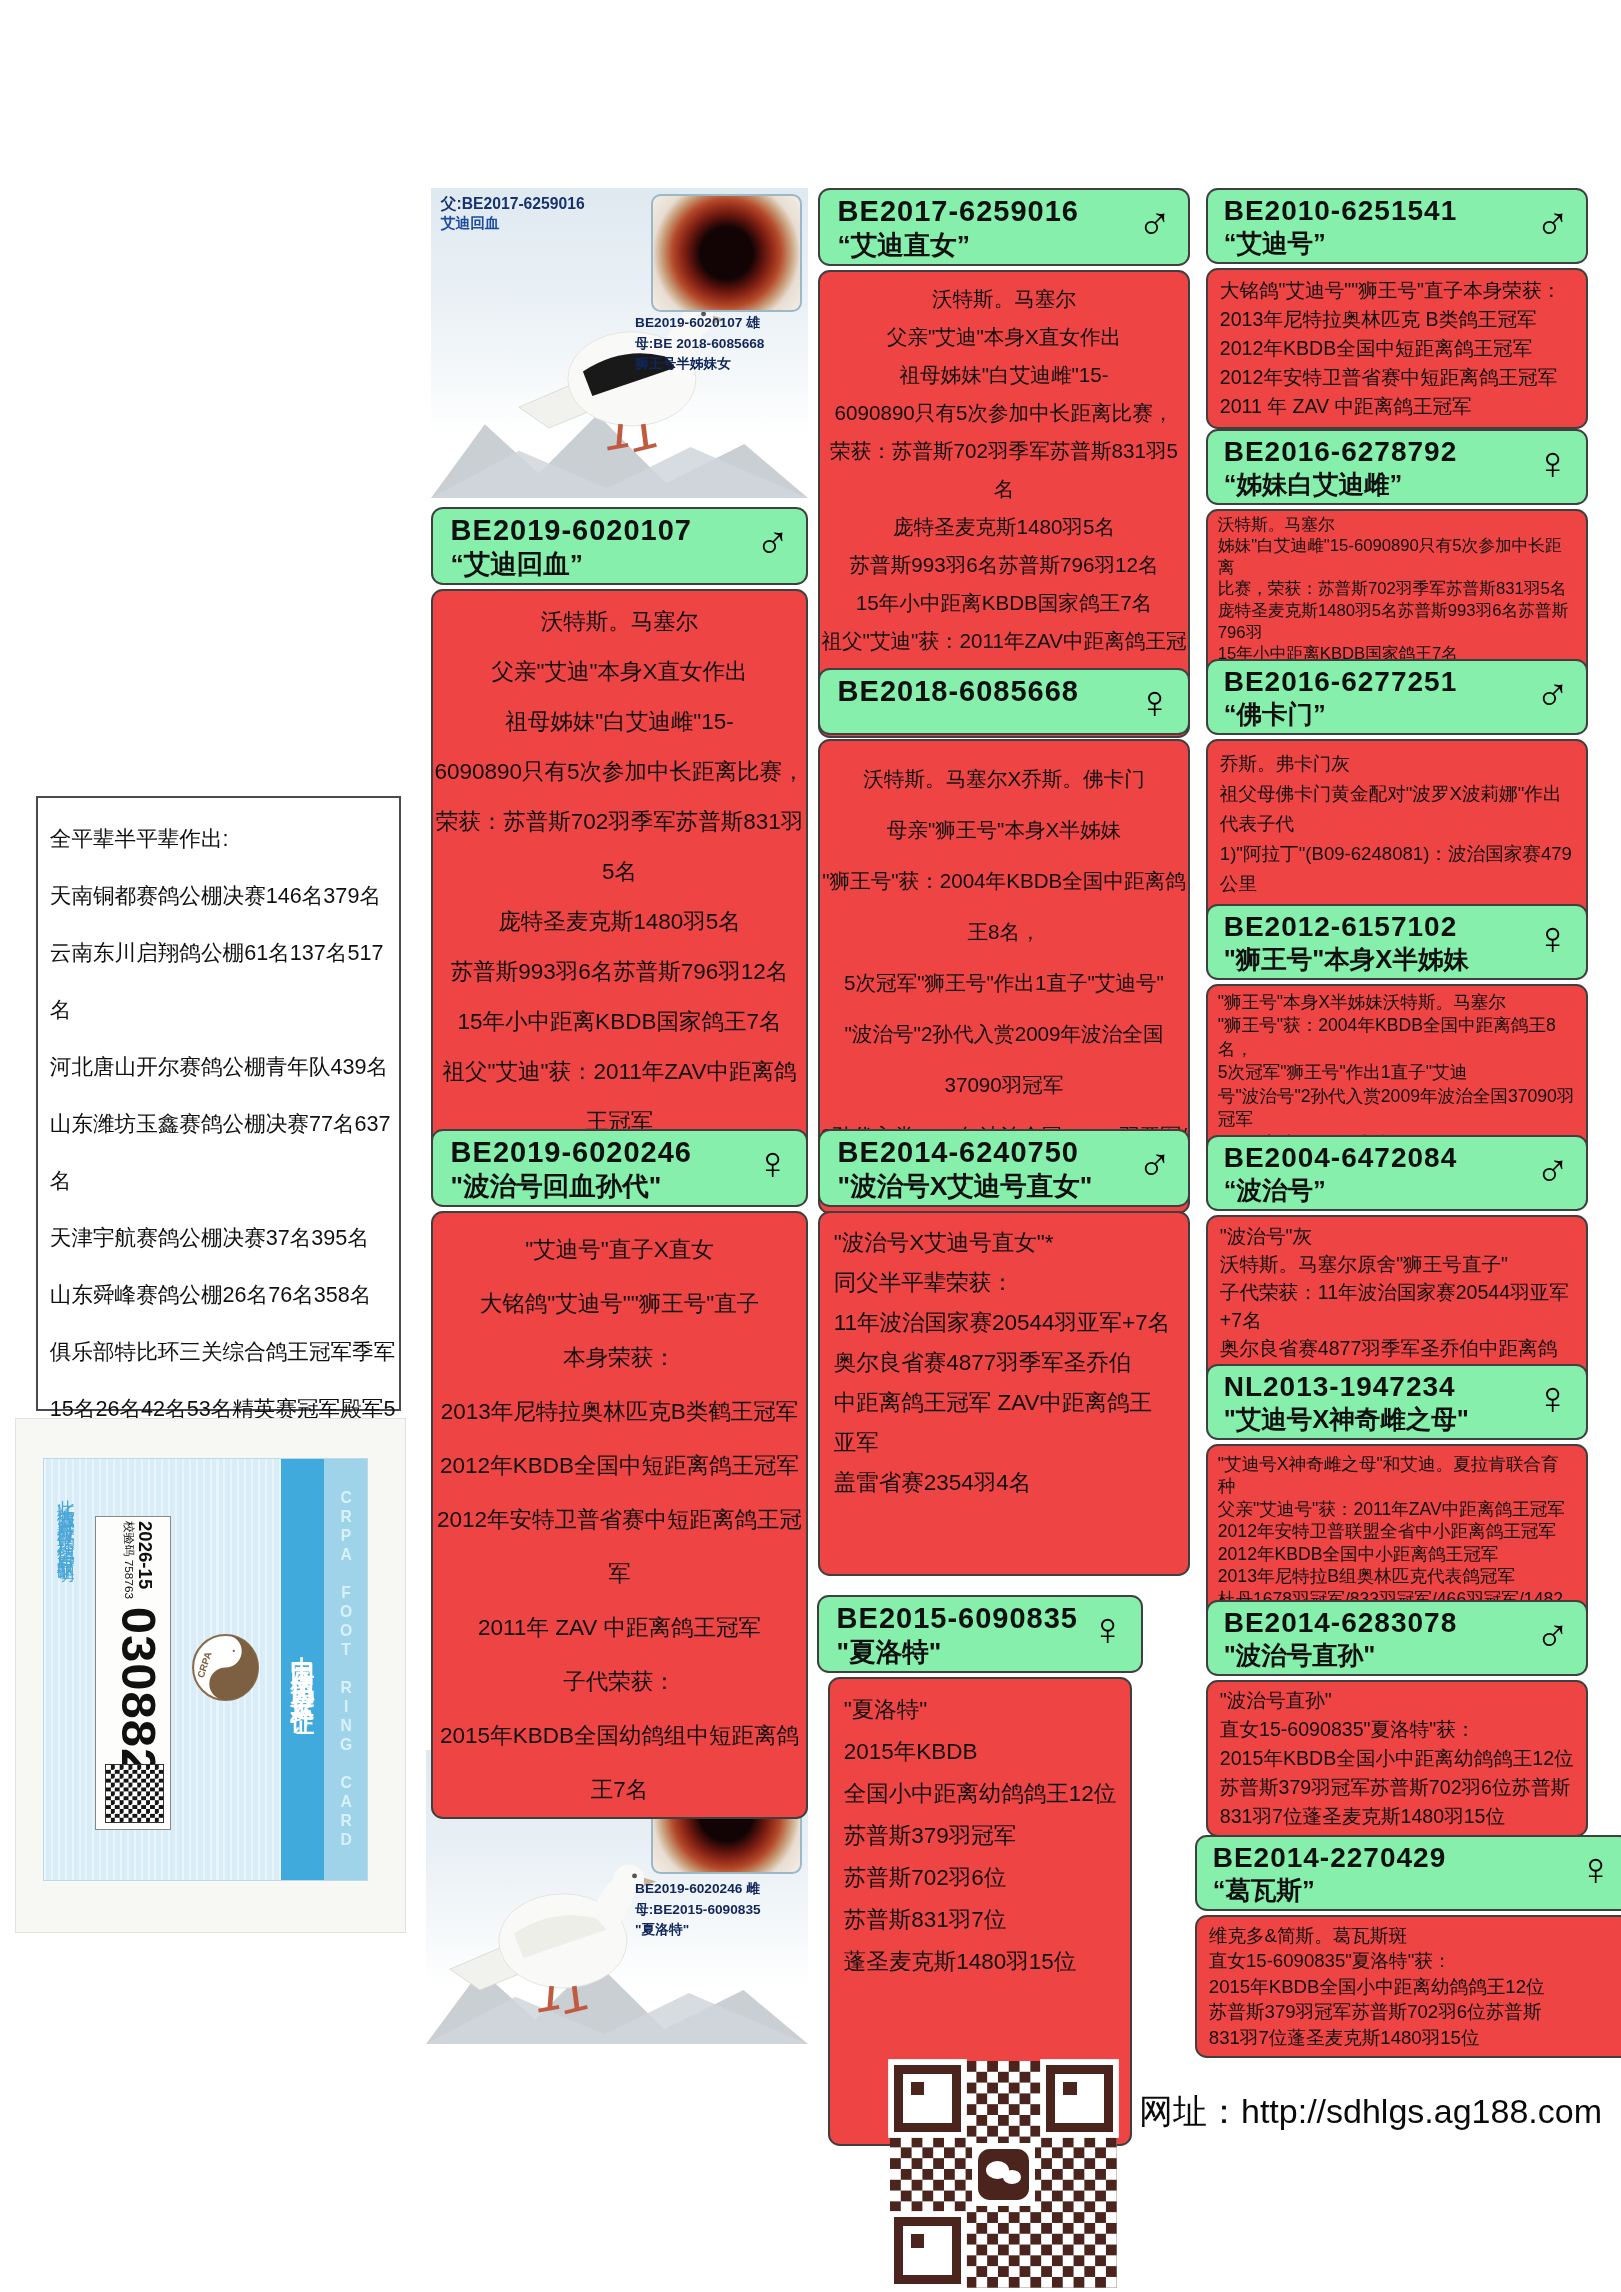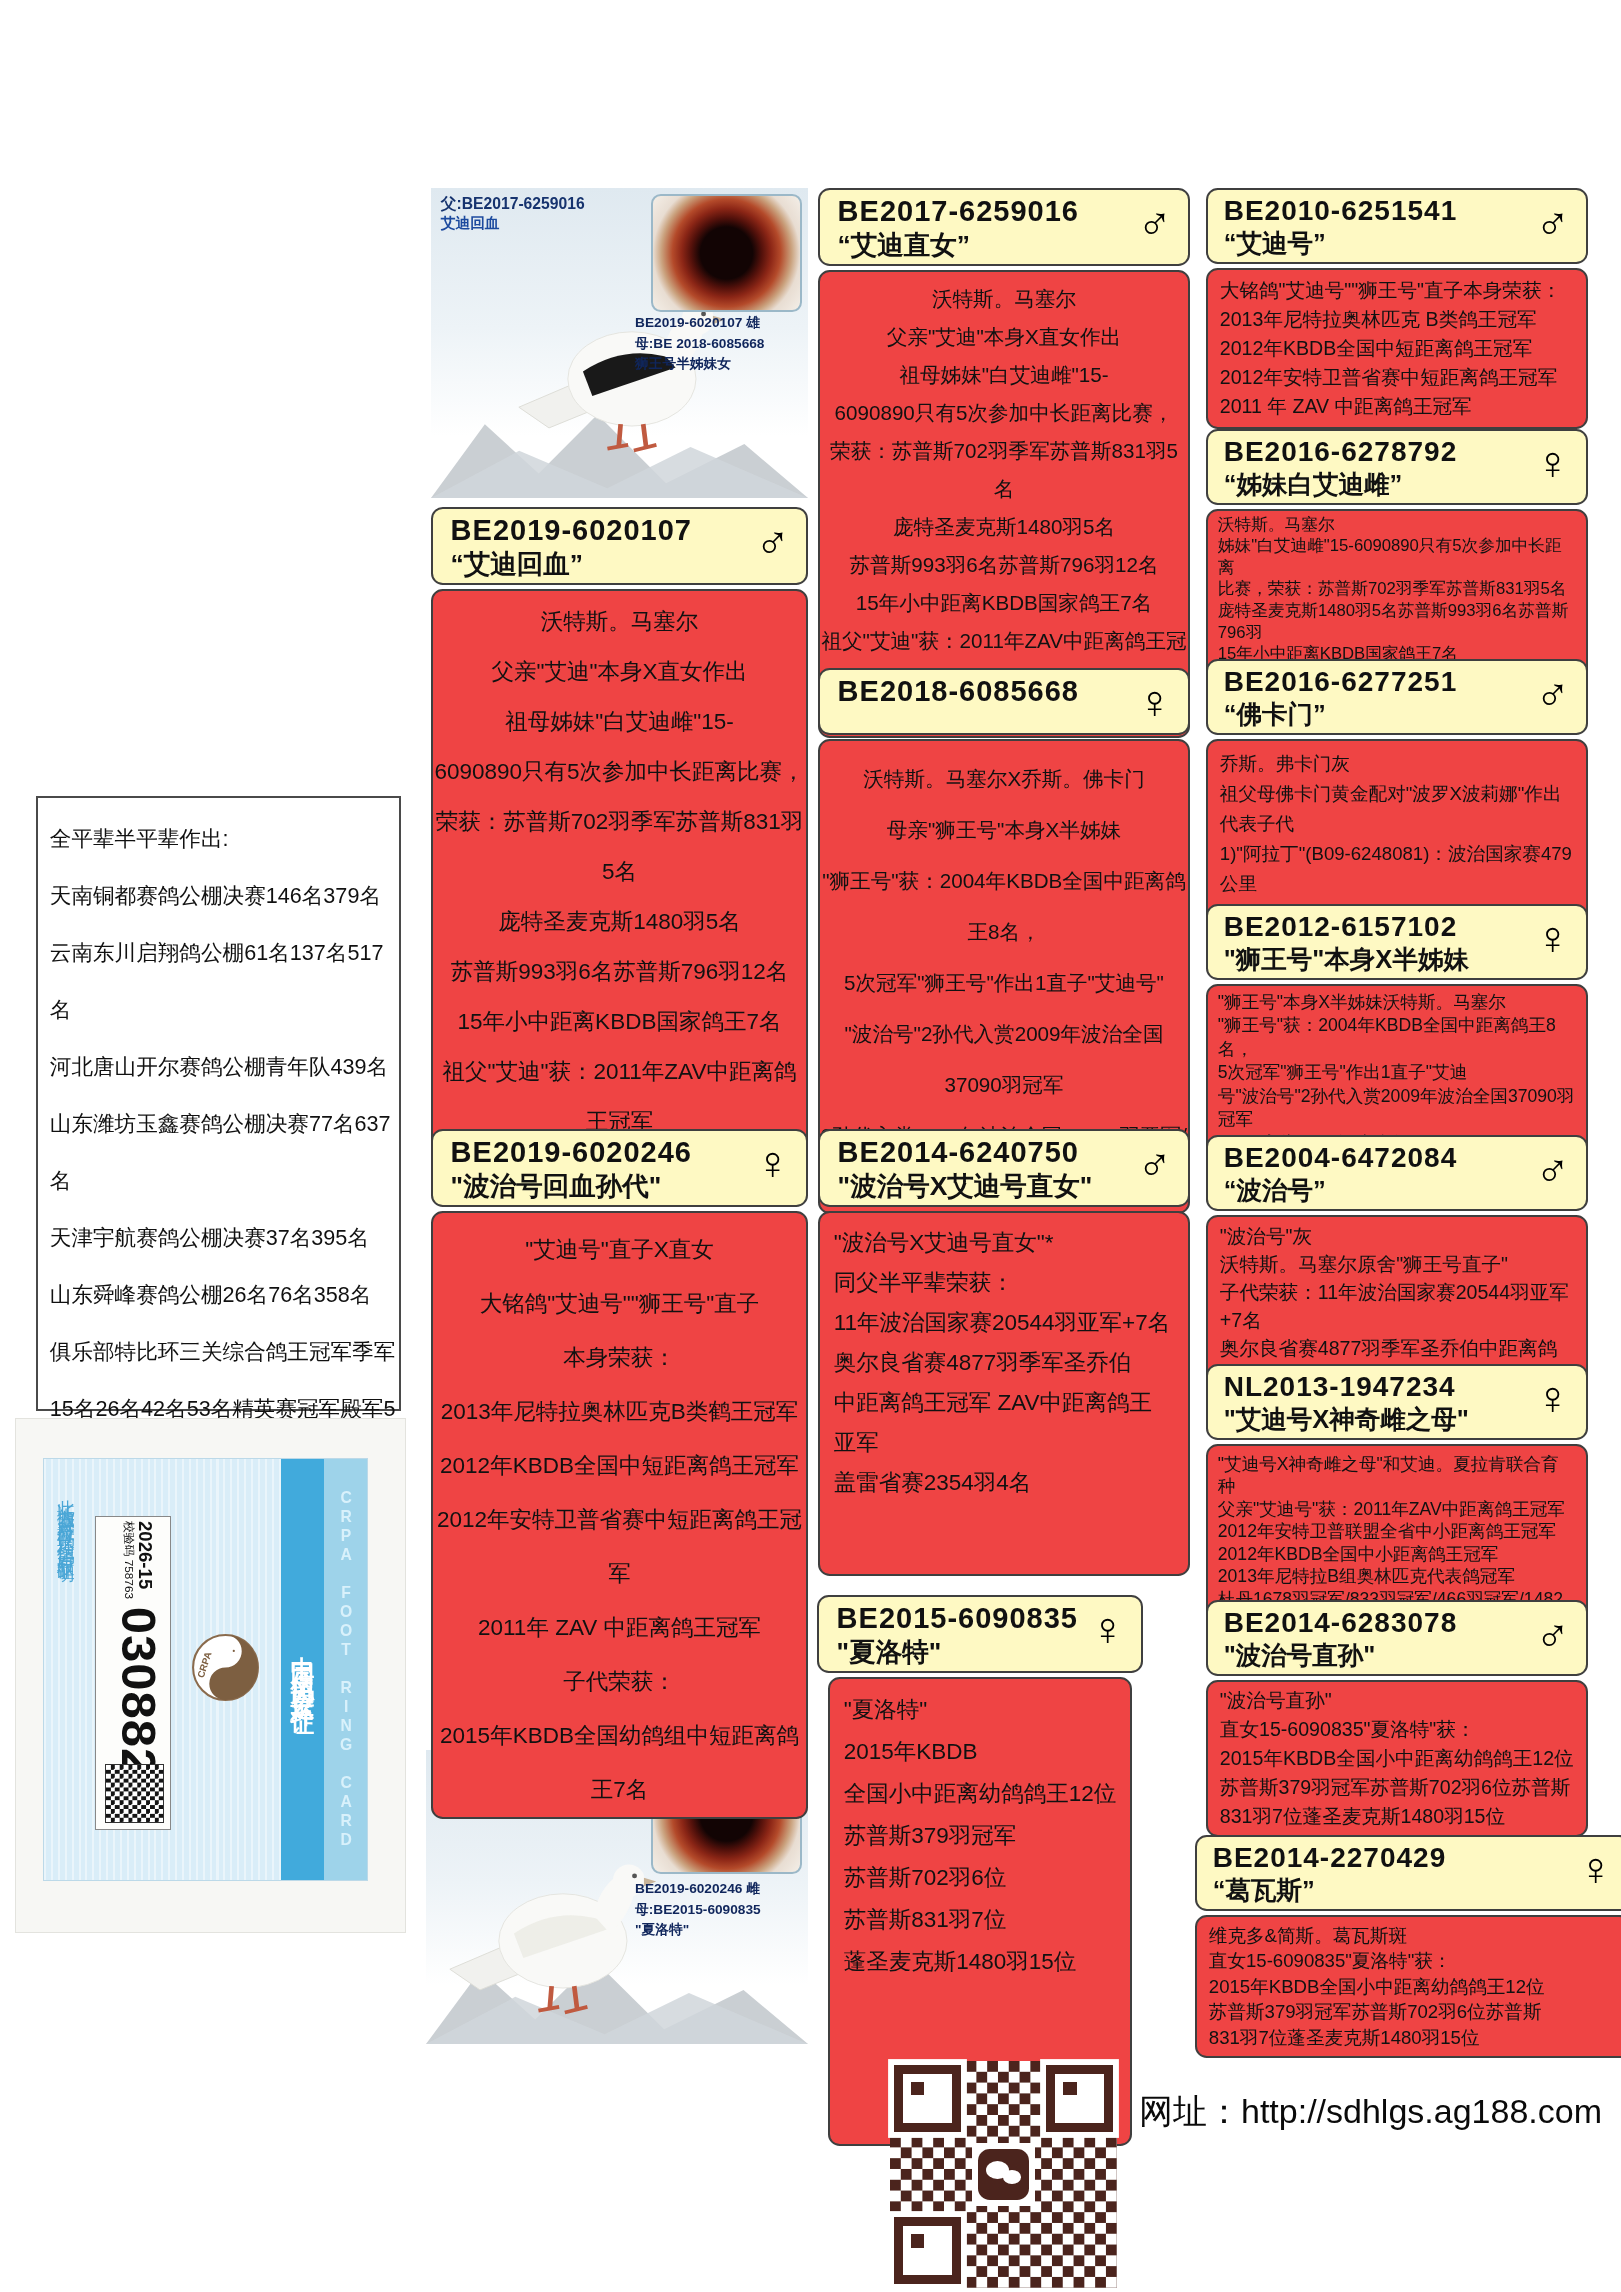--- a/index.html
+++ b/index.html
@@ -1,21 +1,21 @@
 <!DOCTYPE html>
 <html><head>
 <meta charset="utf-8">
 <style>
   html,body{margin:0;padding:0;background:#ffffff;}
   #page{position:relative;width:1621px;height:2293px;background:#ffffff;overflow:hidden;
         font-family:"Liberation Sans","DejaVu Sans",sans-serif;color:#111;}
 
   
   .pbox{position:absolute;display:flex;flex-direction:column;}
-  .phead{position:relative;border:2.9px solid #3f3f3f;border-radius:11.8px;background:#fef9c3;
+  .phead{position:relative;border:2.9px solid #3f3f3f;border-radius:11.8px;background:#86efac;
          padding:5.9px 63px 3.9px 17.6px;}
   .ptitle{font-size:29px;font-weight:700;letter-spacing:1px;line-height:1.1;}
   .psub{font-size:26.5px;font-weight:700;line-height:1.15;margin-top:2px;}
   .sex{position:absolute;right:15.7px;top:7.8px;font-size:47px;font-weight:700;line-height:1;color:#000;}
   .pbody{flex:1;border:2.9px solid #3f3f3f;border-radius:11.8px;margin-top:3.9px;background:#ef4444;
          white-space:pre-line;text-align:center;overflow:visible;}
 
   
   .b0{left:431px;top:507px;width:377px;height:606px;}
   .b1{left:431px;top:1129px;width:377px;height:616px;}

